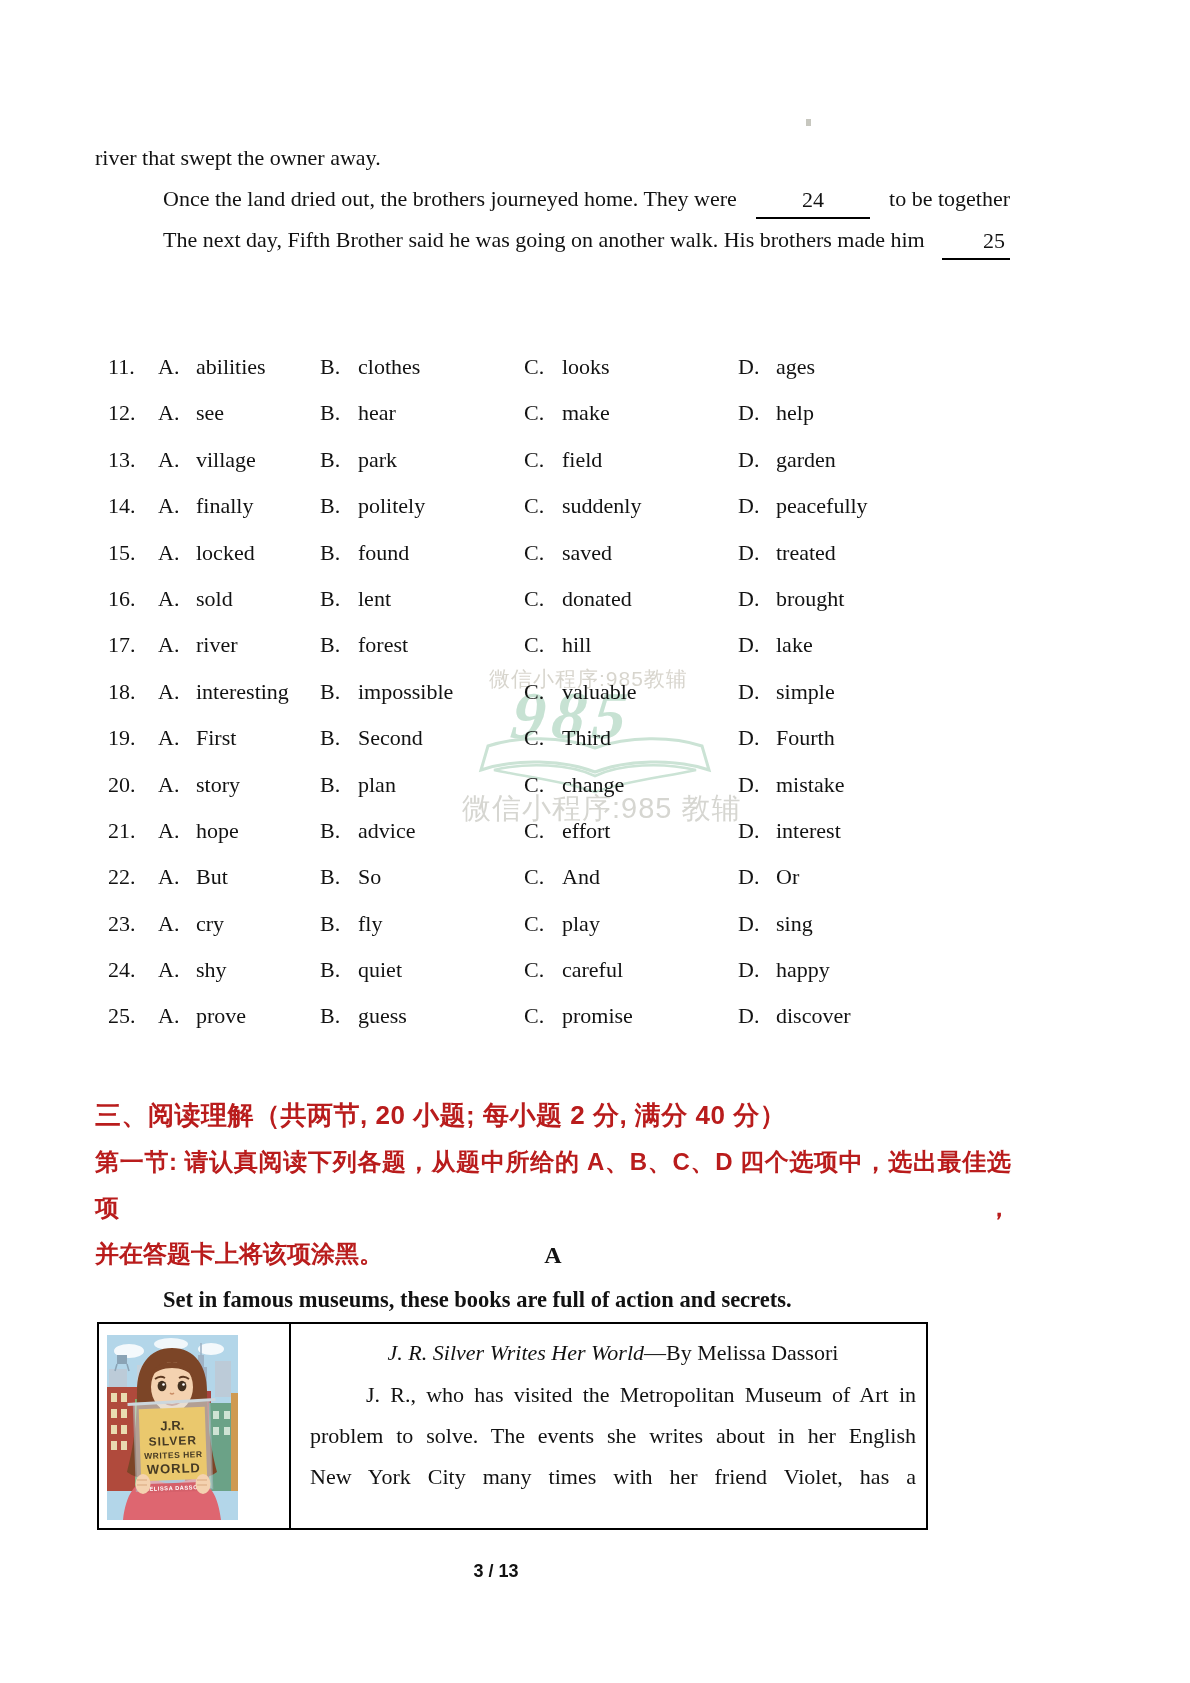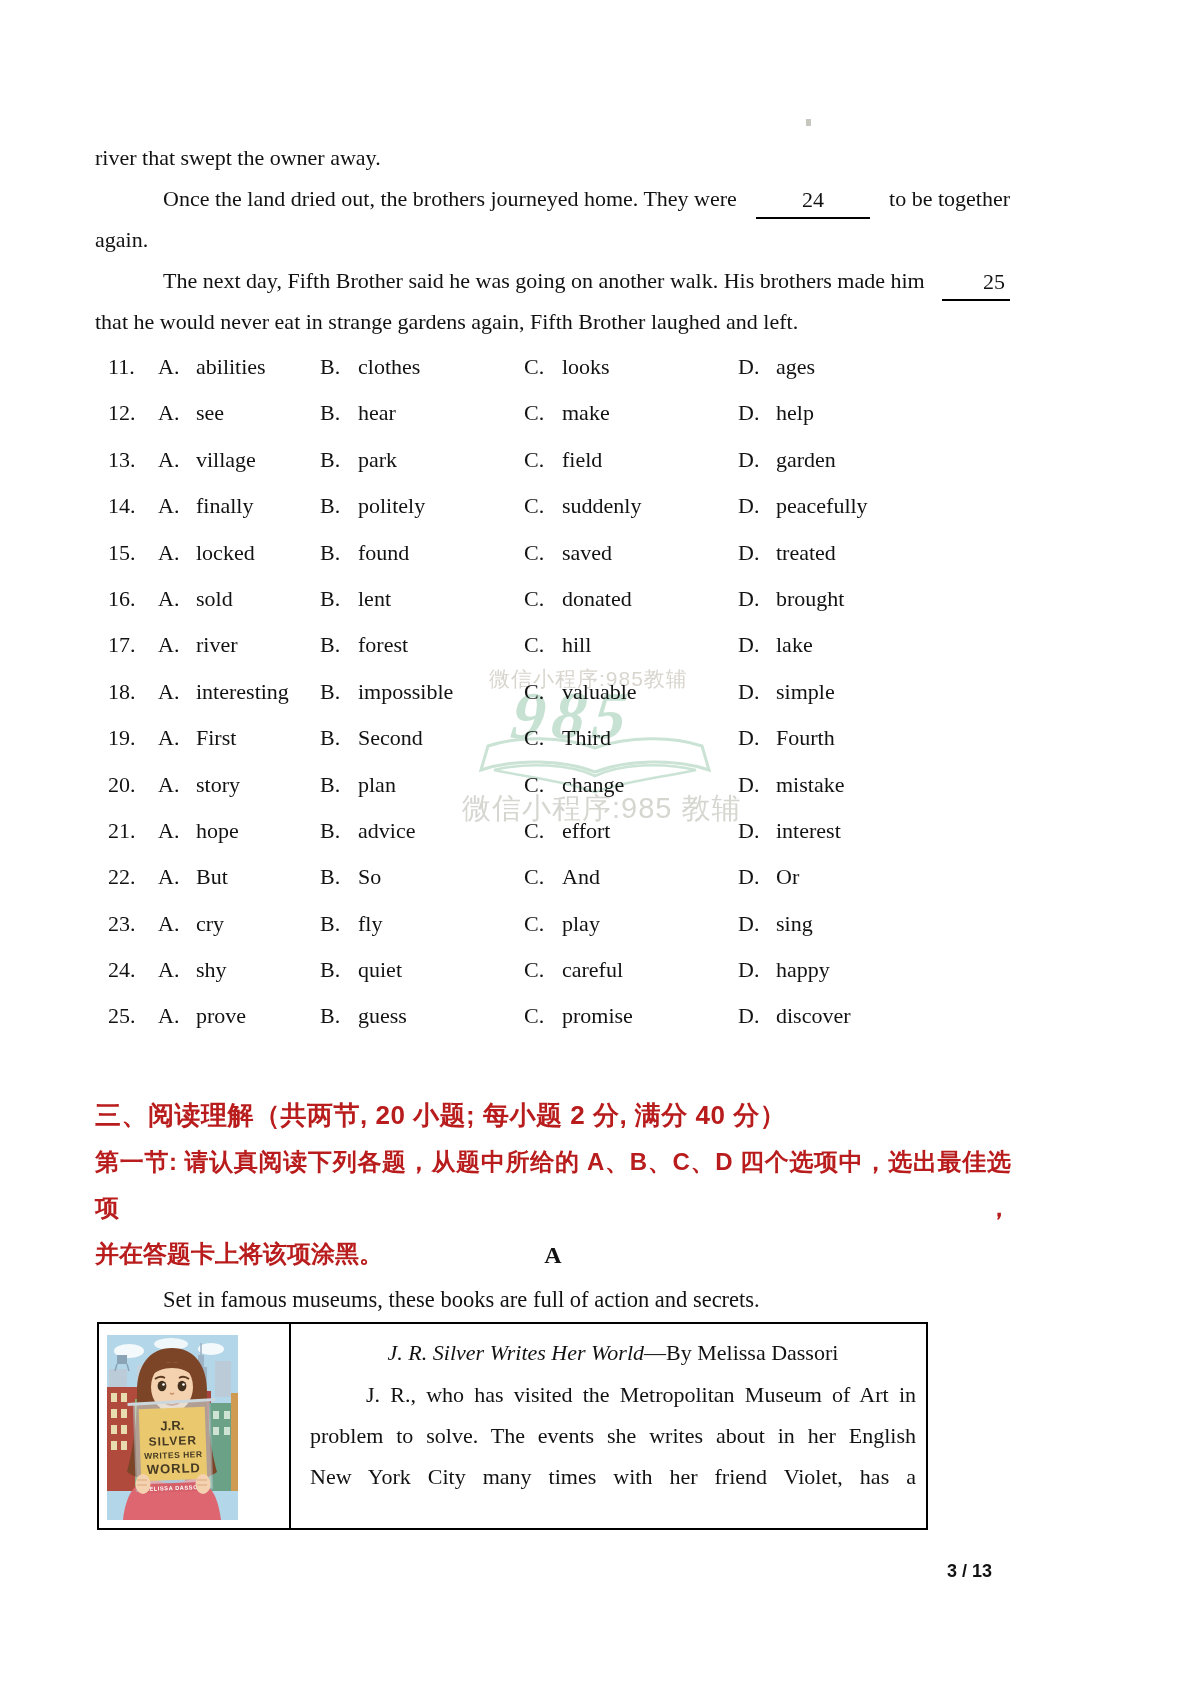--- a/index.html
+++ b/index.html
@@ -43,35 +43,35 @@
   .q-lab-d { left:738px; } .q-opt-d { left:776px; }
 
   
   .cn { font-family:"Liberation Sans","DejaVu Sans",sans-serif; font-weight:bold; color:#b91c1c; }
   .cn-heading { position:absolute; left:95px; top:1098px; font-size:26px; letter-spacing:.5px; }
   .cn-instructions { position:absolute; left:95px; top:1139px; width:916px; font-size:24px; line-height:46px; }
   .cn-instructions .l1 { text-align:justify; text-align-last:justify; }
 
   .passage-label { position:absolute; left:95px; top:1242px; width:916px; text-align:center;
                    font-weight:bold; font-size:24px; }
-  .intro { position:absolute; left:95px; top:1287px; width:915px; font-size:22.5px; padding-left:68px; }
+  .intro { position:absolute; left:95px; top:1287px; width:915px; font-size:22.5px; padding-left:68px;font-weight:bold; }
 
   
   .book-table { position:absolute; left:97px; top:1322px; width:831px; height:208px;
                 border:2px solid #000; display:flex; background:#fff; }
   .cell-img { width:192px; border-right:2px solid #000; position:relative; flex:none; }
   .cover-svg { position:absolute; left:8px; top:11px; display:block; }
   .cell-text { flex:1; padding:13px 10px 0 19px; font-size:22px; }
   .bt-title { text-align:center; line-height:31px; margin-bottom:6px; white-space:nowrap; }
   .bt-title i { font-style:italic; }
   .bt-line { line-height:41px; text-align:justify; text-align-last:justify; }
   .bt-first { text-indent:56px; }
 
   
-  .footer { position:absolute; left:0; top:1561px; width:992px; text-align:right;
+  .footer { position:absolute; left:0; top:1561px; width:992px; text-align:center;
             font-family:"Liberation Sans","DejaVu Sans",sans-serif; font-weight:bold; font-size:18px; }
 </style>
 </head>
 <body>
 
 <div class="page">
 
   <div class="wm wm-top">微信小程序:985教辅</div>
   <div class="wm wm-985">985</div>
   <svg class="wm-book" width="234" height="66" viewBox="0 0 234 66">
@@ -84,26 +84,24 @@
 
   <div class="content">
 
     <div class="passage">
       <div class="p-line">river that swept the owner away.</div>
       <div class="p-line flexline">
         <span class="indent">Once the land dried out, the brothers journeyed home. They were</span>
         <span class="blank blank-24">24</span>
         <span>to be together</span>
       </div>
-      <div class="p-line">again.</div>
       <div class="p-line flexline">
         <span class="indent">The next day, Fifth Brother said he was going on another walk. His brothers made him</span>
         <span class="blank blank-25">25</span>
       </div>
-      <div class="p-line">that he would never eat in strange gardens again, Fifth Brother laughed and left.</div>
     </div>
 
     <div class="questions" id="questions">
         <div class="q-row">
           <span class="q-num">11.</span>
           <span class="q-lab-a">A.</span>
           <span class="q-opt-a">abilities</span>
           <span class="q-lab-b">B.</span>
           <span class="q-opt-b">clothes</span>
           <span class="q-lab-c">C.</span>

